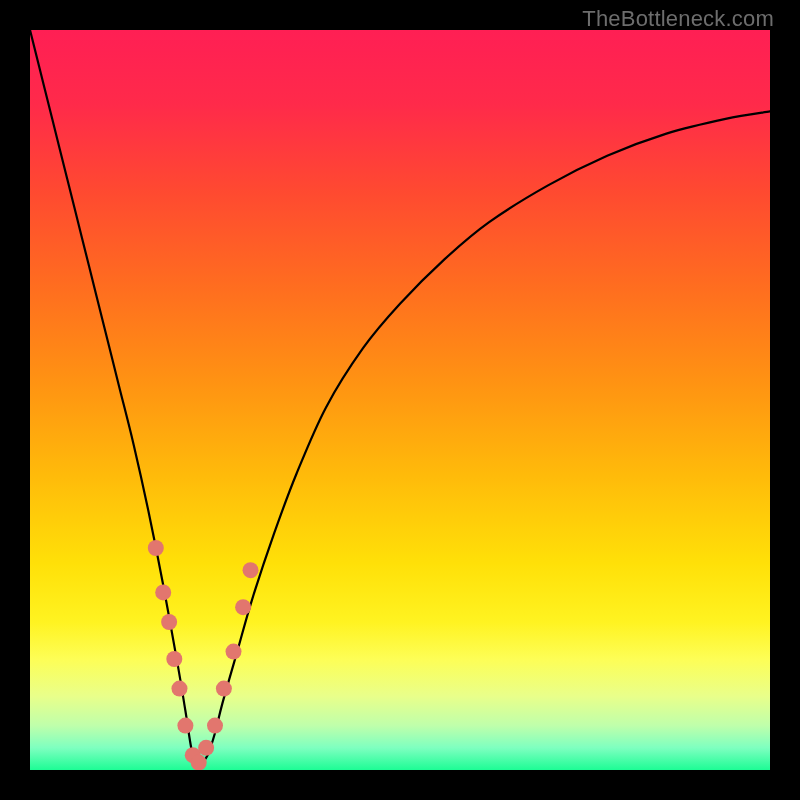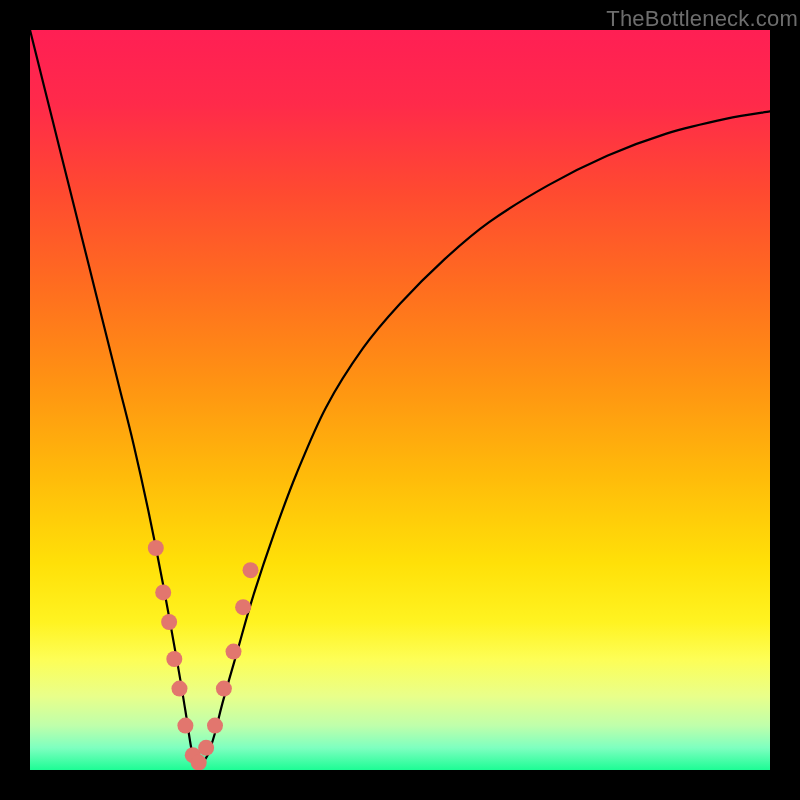--- a/index.html
+++ b/index.html
@@ -13,21 +13,21 @@
   }
   .frame {
     position: relative;
     width: 800px;
     height: 800px;
     background: #000;
   }
   .watermark {
     position: absolute;
     top: 6px;
-    right: 2px;
+    right: 26px;
     color: #6d6d6d;
     font-size: 22px;
     letter-spacing: 0.2px;
     z-index: 20;
   }
   .plot-area {
     position: absolute;
     left: 30px;
     top: 30px;
     width: 740px;

